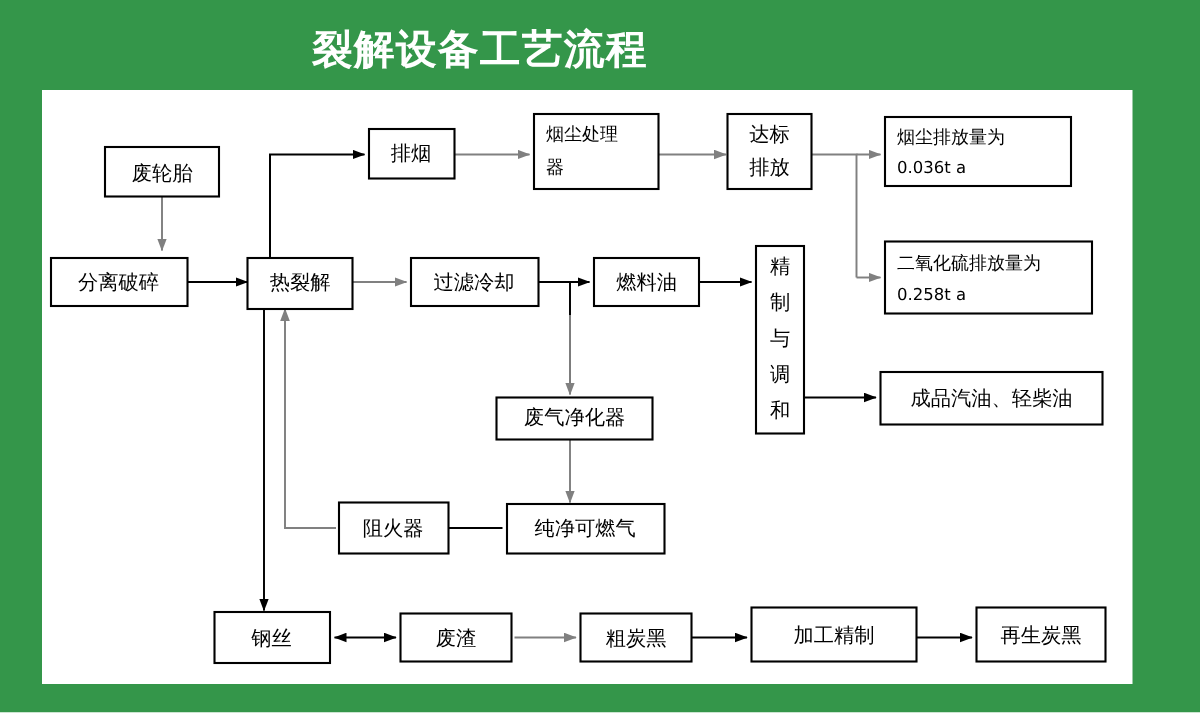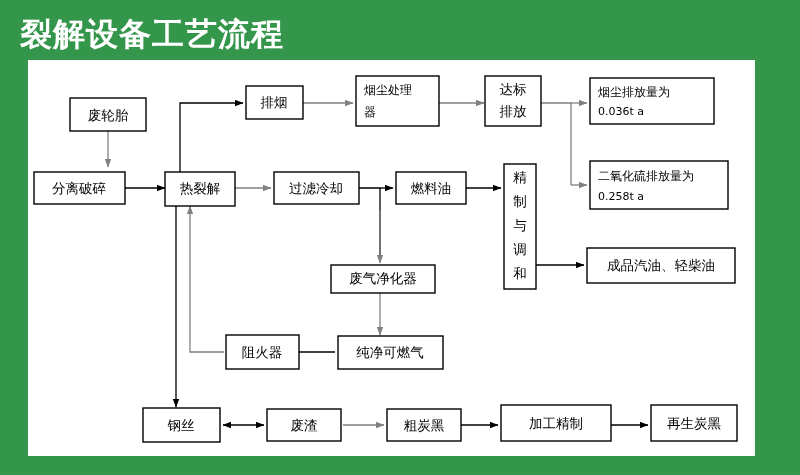--- a/index.html
+++ b/index.html
@@ -15,25 +15,26 @@
     font-family: "DejaVu Sans", "Liberation Sans", sans-serif;
     overflow: hidden;
   }
   #title {
     position: absolute;
     left: 20px;
     top: 14px;
     width: 600px;
     height: 40px;
     color: #ffffff;
-    font-size: 32px;
+    font-size: 27px;
     font-weight: bold;
     letter-spacing: 1px;
     line-height: 40px;
     white-space: nowrap;
+    text-align: center;
   }
   #canvas-wrap {
     position: absolute;
     left: 28px;
     top: 60px;
     width: 727px;
     height: 396px;
     background: #ffffff;
   }
   svg#flow {

